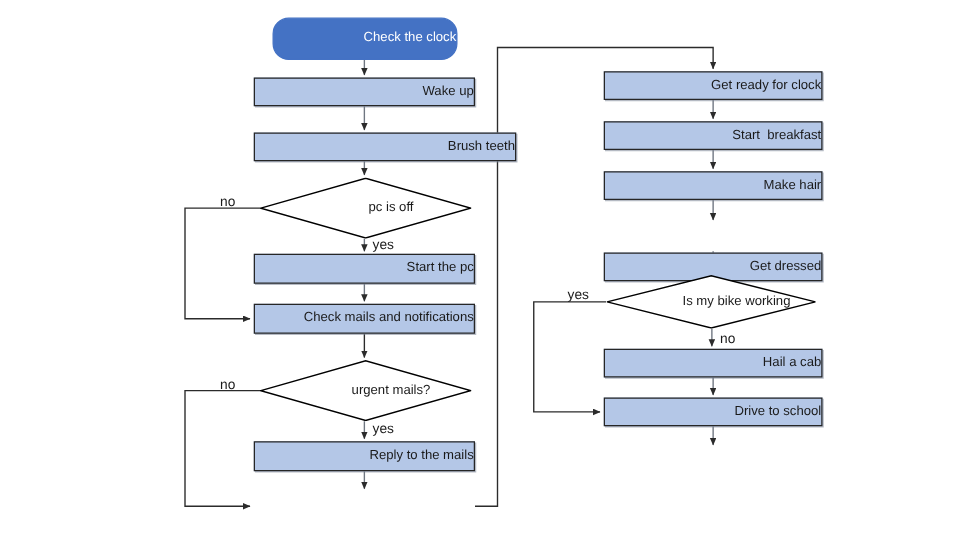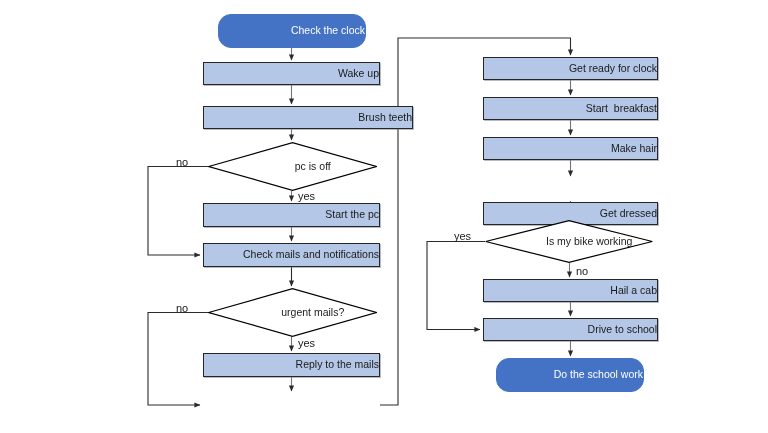--- a/index.html
+++ b/index.html
@@ -173,23 +173,20 @@
   </div>
 
   <div class="node node-process" style="left:483px; top:279px; width:175px; height:23px;">
     <span>Hail a cab</span>
   </div>
 
   <div class="node node-process" style="left:483px; top:318px; width:175px; height:23px;">
     <span>Drive to school</span>
   </div>
 
-  <div class="node node-terminator" style="left:496px; top:358px; width:148px; height:34px;">
-    <span>Do the school work</span>
-  </div>
 
   <span class="edge-label" style="left:176px; top:156px;">no</span>
   <span class="edge-label" style="left:298px; top:190px;">yes</span>
   <span class="edge-label" style="left:176px; top:302px;">no</span>
   <span class="edge-label" style="left:298px; top:337px;">yes</span>
   <span class="edge-label" style="left:454px; top:230px;">yes</span>
   <span class="edge-label" style="left:576px; top:265px;">no</span>
 
 </div>
 

